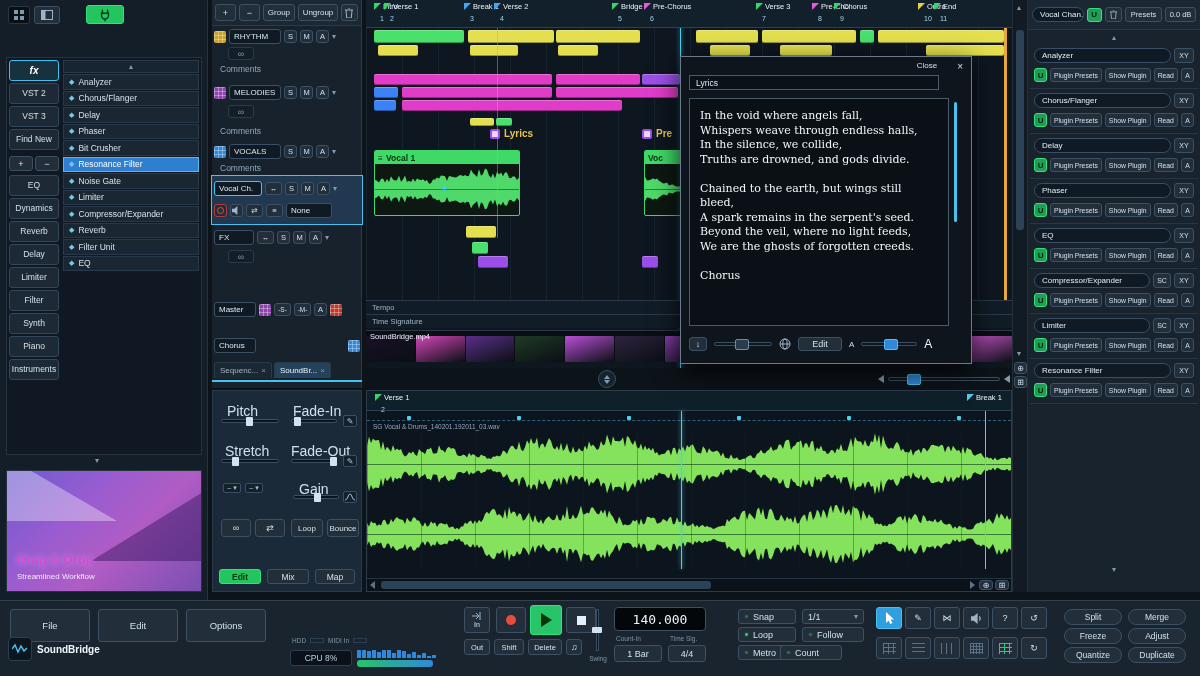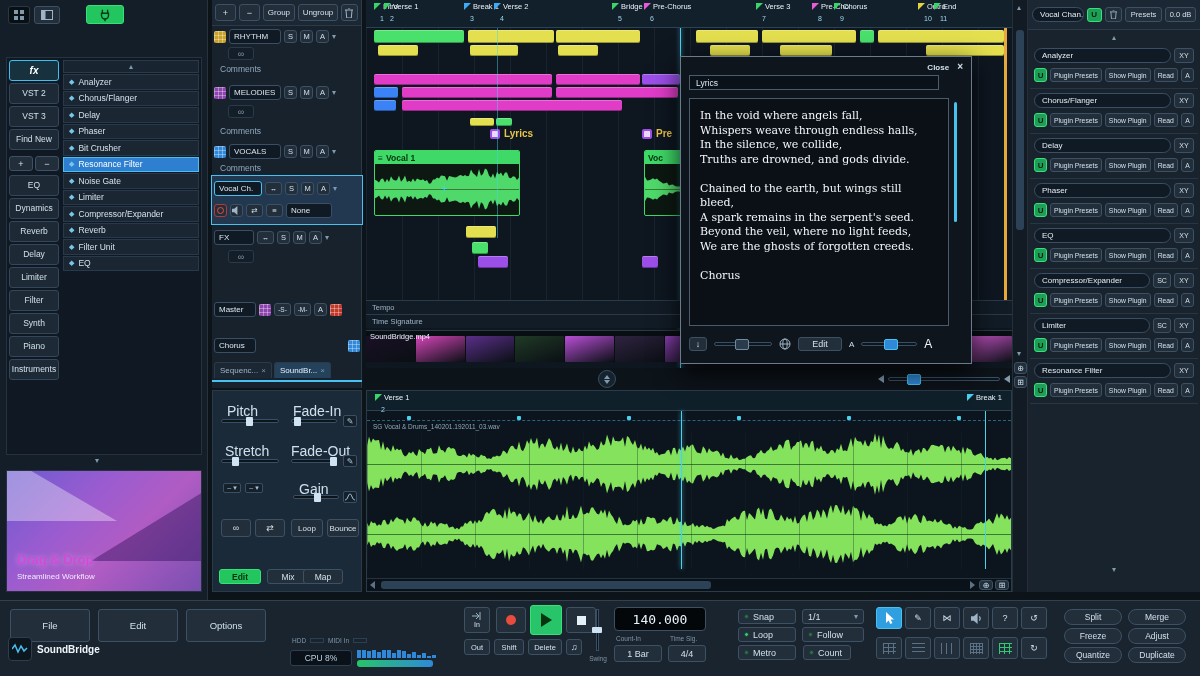--- a/index.html
+++ b/index.html
@@ -73,21 +73,21 @@
   #loopend{position:absolute;left:638px;top:28px;width:3px;height:272px;background:#e8a93c;}
   .strip{position:absolute;left:0;width:100%;height:14px;background:#121c26;border-top:1px solid #2a3a48;
          font-size:7.5px;color:#9fb4c6;display:flex;align-items:center;padding-left:6px;}
   #video-strip{position:absolute;left:0;top:330px;width:100%;height:32px;background:#090e13;border-top:1px solid #2a3a48;}
   #video-label{position:absolute;left:4px;top:1px;font-size:7.5px;color:#e6f0f8;z-index:2;}
   #video-thumbs{position:absolute;left:0;top:5px;width:100%;height:26px;display:flex;gap:1px;}
   .thumb{flex:1;border-radius:1px;}
   
   #lyrics-win{left:680px;top:56px;width:292px;height:308px;background:#0e151c;border:1px solid #6b7b8a;
               box-shadow:0 8px 24px #000c;z-index:20;}
-  #lw-close{position:absolute;right:8px;top:4px;display:flex;align-items:flex-end;gap:8px;font-size:8px;color:#cfe0ec;font-weight:bold;}
+  #lw-close{position:absolute;right:8px;top:4px;display:flex;align-items:flex-start;gap:20px;font-size:8px;color:#cfe0ec;}
   #lw-title{position:absolute;left:8px;top:18px;width:250px;height:15px;border:1px solid #4a5c6c;background:#0a1118;
             display:flex;align-items:center;padding:0 6px;font-size:8.5px;color:#dfe9f2;}
   #lw-text{position:absolute;left:8px;top:41px;width:260px;height:228px;border:1px solid #4a5c6c;background:#0a1016;
            padding:10px 10px;font-family:"DejaVu Serif",serif;font-size:11px;line-height:1.32;color:#f2f6fa;white-space:pre-line;overflow:hidden;}
   #lw-sbar{position:absolute;right:14px;top:45px;width:3px;height:120px;background:#49c1f0;border-radius:2px;}
   #lw-controls{position:absolute;left:8px;bottom:10px;width:276px;height:18px;display:flex;align-items:center;gap:7px;}
   .slider{height:4px;background:#0c141c;border:1px solid #3a4f63;border-radius:2px;position:relative;}
   .handle{position:absolute;top:-4px;width:14px;height:11px;background:#2a3c4c;border:1px solid #6f8ba0;border-radius:2px;}
   
   #ed{left:212px;top:390px;width:150px;height:202px;background:#1b2a38;border:1px solid #2a3a48;}
@@ -621,21 +621,21 @@
         </svg>
     </div>
 
     <div class="b" style="position:absolute;left:8px;top:128px;width:30px;height:18px">∞</div>
     <div class="b" style="position:absolute;left:42px;top:128px;width:30px;height:18px">⇄</div>
     <div class="b" style="position:absolute;left:78px;top:128px;width:32px;height:18px;font-size:8px">Loop</div>
     <div class="b" style="position:absolute;left:114px;top:128px;width:32px;height:18px;font-size:8px">Bounce</div>
 
     <div class="b edtab on" style="left:6px;top:178px">Edit</div>
     <div class="b edtab" style="left:54px;top:178px">Mix</div>
-    <div class="b edtab" style="left:90px;top:178px;width:40px">Map</div>
+    <div class="b edtab" style="left:102px;top:178px;width:40px">Map</div>
   </div>
 
   <div id="we" class="abs">
     <div id="we-ruler">
       <div class="marker" style="left:8px;top:2px">
         <span class="flag" style="background:#37d667"></span>
         <span>Verse 1</span>
       </div>
       <div class="mbar" style="left:14px">2</div>
       <div class="marker" style="left:600px;top:2px">
@@ -895,21 +895,21 @@
         <span>Metro</span>
       </div>
     <div class="b toggle" style="left:802px;top:8px;width:62px;justify-content:space-between">
         <span>1/1</span>
         <span class="chev">▾</span>
       </div>
     <div class="b toggle" style="left:802px;top:26px;width:62px">
         <span class="led"></span>
         <span>Follow</span>
       </div>
-    <div class="b toggle" style="left:803px;top:44px;width:48px">
+    <div class="b toggle" style="left:780px;top:44px;width:62px">
         <span class="led"></span>
         <span>Count</span>
       </div>
 
     <div class="b tool abs sel" style="left:876px;top:6px">
       <svg width="11" height="13" viewBox="0 0 11 13">
           <path d="M2 0l0 11 2.6-2.6 1.8 3.6 2-1-1.8-3.6H10z" fill="#fff"></path>
         </svg>
     </div>
     <div class="b tool abs" style="left:905px;top:6px">✎</div>

